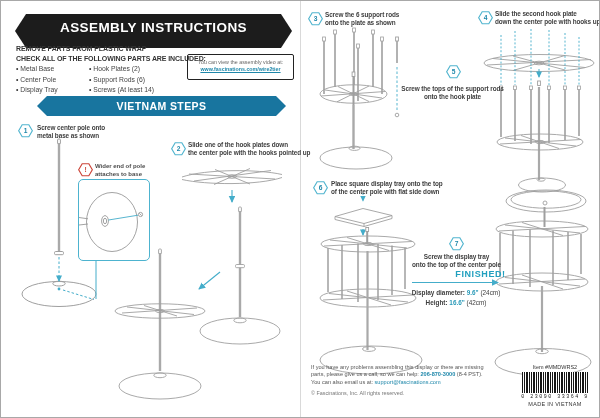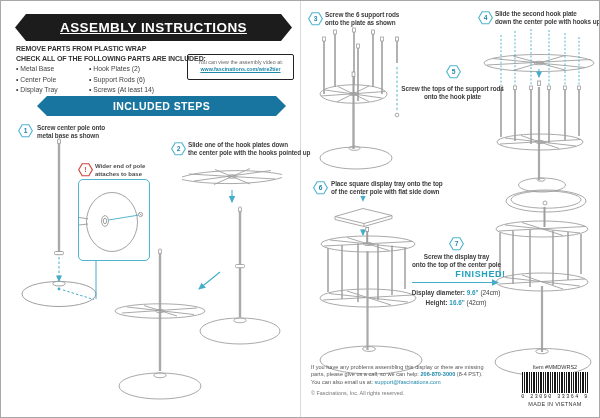--- a/index.html
+++ b/index.html
@@ -5,24 +5,24 @@
   html,body{margin:0;padding:0;background:#ffffff;}
   .sheet{
     position:relative;width:600px;height:418px;box-sizing:border-box;
     background:#ffffff;border:1px solid #a8a8a8;overflow:hidden;
     font-family:"Liberation Sans", sans-serif;color:#3e3e3e;
   }
   .divider{position:absolute;left:299px;top:0;width:1px;height:418px;background:#d9d9d9;}
   .art{position:absolute;left:0;top:0;pointer-events:none;}
 
   .banner-black{
-    position:absolute;left:14px;top:13px;width:277px;height:27px;background:#1c1c1c;
+    position:absolute;left:14px;top:13px;width:277px;height:34px;background:#1c1c1c;
     clip-path:polygon(11px 0,calc(100% - 11px) 0,100% 50%,calc(100% - 11px) 100%,11px 100%,0 50%);
     color:#fff;font-weight:bold;font-size:13.5px;letter-spacing:.4px;
-    text-align:center;line-height:27px;text-decoration:underline;
+    text-align:center;line-height:27px;
   }
   .banner-teal{
     position:absolute;left:36px;top:95px;width:249px;height:20px;background:#18759f;
     clip-path:polygon(10px 0,calc(100% - 10px) 0,100% 50%,calc(100% - 10px) 100%,10px 100%,0 50%);
     color:#fff;font-weight:bold;font-size:10.5px;letter-spacing:.4px;
     text-align:center;line-height:20px;
   }
   .intro{position:absolute;left:15px;font-size:7px;font-weight:bold;color:#333;letter-spacing:-.1px;}
   .i1{top:44px;} .i2{top:54px;}
   .parts{position:absolute;top:64px;font-size:6.8px;color:#444;}
@@ -283,21 +283,21 @@
     <div>Support Rods (6)</div>
     <div>Screws (At least 14)</div>
   </div>
 
   <div class="video-box">
     <div class="vl1">You can view the assembly video at:</div>
     <div class="vlink">www.fascinations.com/wire2tier</div>
   </div>
 
   <div class="banner-teal">
-    <span>INCLUDED STEPS</span>
+    <span>VIETNAM STEPS</span>
   </div>
 
   <svg class="badge" style="left:17px;top:123px" viewBox="0 0 18 16">
     <polygon points="5,0.8 13,0.8 17.2,8 13,15.2 5,15.2 0.8,8" fill="#fff" stroke="#52b5cf" stroke-width="1.4"></polygon>
     <text x="9" y="11" text-anchor="middle">1</text>
   </svg>
   <div class="step-text" style="left:36px;top:123px">
     <div>Screw center pole onto</div>
     <div>metal base as shown</div>
   </div>

